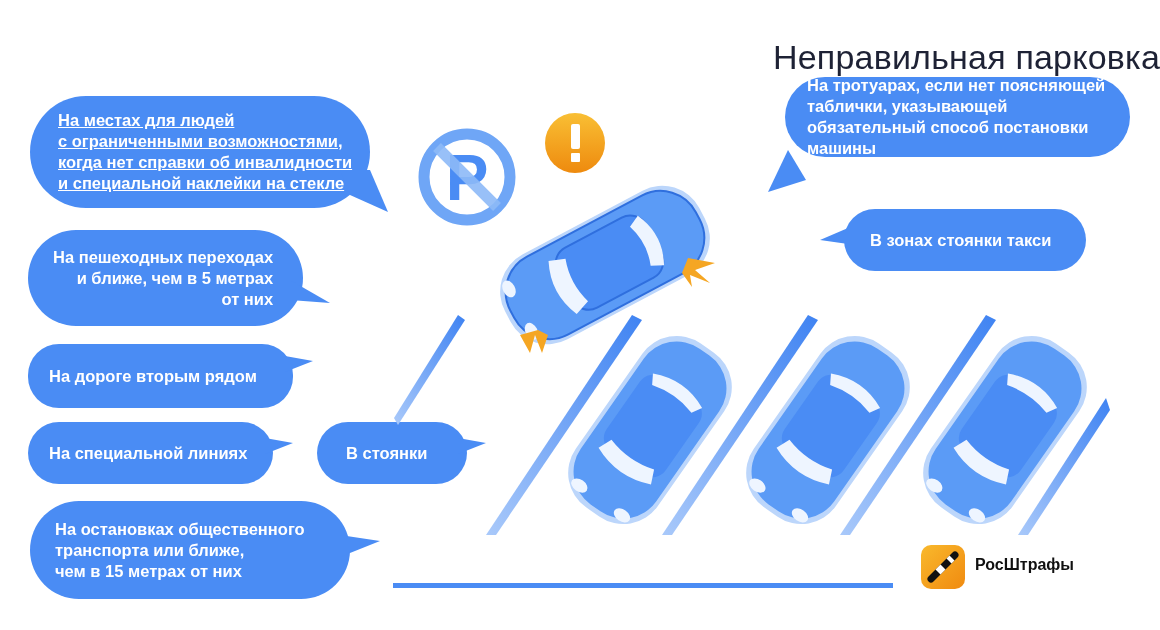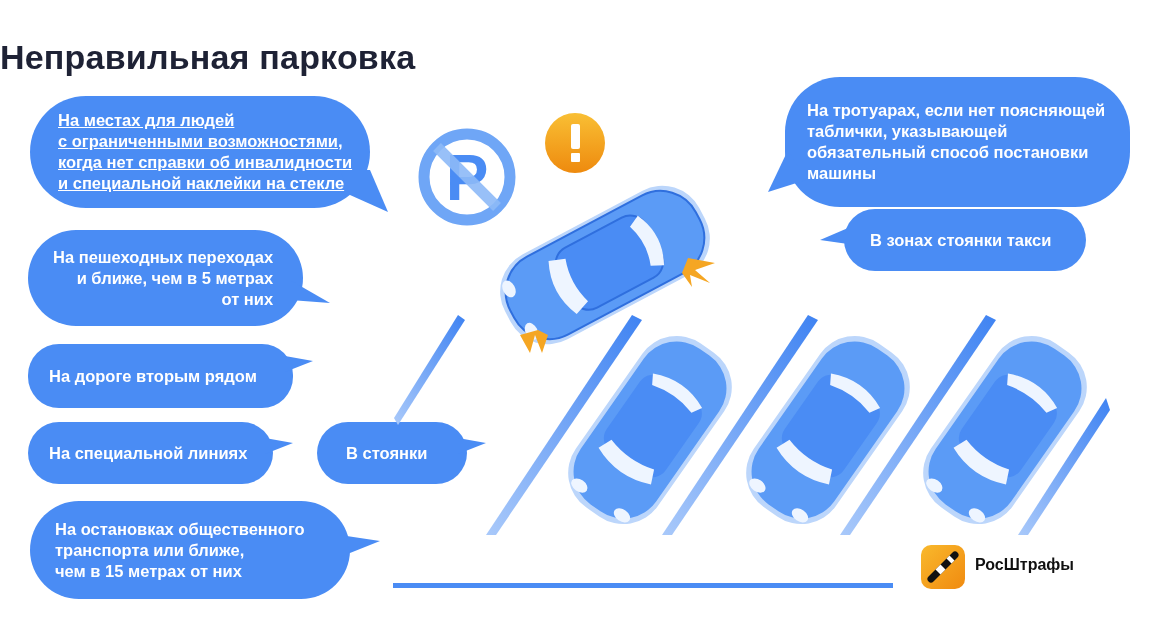--- a/index.html
+++ b/index.html
@@ -1,17 +1,17 @@
 <!DOCTYPE html>
 <html><head>
 <meta charset="utf-8">
 <style>
   html,body{margin:0;padding:0;}
   body{width:1160px;height:630px;background:#ffffff;position:relative;overflow:hidden;font-family:"Liberation Sans","DejaVu Sans",sans-serif;}
-  .title{position:absolute;left:0;width:1160px;top:38px;text-align:left;font-size:34px;font-weight:bold;color:#1e2235;letter-spacing:0.2px;}
+  .title{position:absolute;left:0;width:1160px;top:38px;text-align:right;font-size:34px;font-weight:normal;color:#1e2235;letter-spacing:0.2px;}
   .bubble{position:absolute;background:#4a8cf4;color:#fff;font-weight:bold;font-size:16.5px;line-height:21px;display:flex;align-items:center;box-sizing:border-box;}
   .bubble span{white-space:pre-line;}
   svg{position:absolute;}
   .logo{position:absolute;left:921px;top:545px;width:44px;height:44px;border-radius:10px;background:linear-gradient(135deg,#f9b92c,#f08a10);overflow:hidden;}
   .brand{position:absolute;left:975px;top:556px;font-size:16px;font-weight:bold;color:#111;}
 </style>
 </head>
 <body>
 
 <div class="title">Неправильная парковка</div>
@@ -58,21 +58,21 @@
 
 <div class="bubble" style="left:30px;top:501px;width:320px;height:98px;border-radius:49px;padding-left:25px;">
   <span>На остановках общественного
 транспорта или ближе,
 чем в 15 метрах от них</span>
 </div>
 <svg style="left:340px;top:535px" width="45" height="25">
     <polygon points="0,0 40,6 0,22" fill="#4a8cf4"></polygon>
   </svg>
 
-<div class="bubble" style="left:785px;top:77px;width:345px;height:130px;border-radius:55px;padding-left:22px;">
+<div class="bubble" style="left:785px;top:77px;width:345px;height:80px;border-radius:55px;padding-left:22px;">
   <span>На тротуарах, если нет поясняющей
 таблички, указывающей
 обязательный способ постановки
 машины</span>
 </div>
 <svg style="left:768px;top:150px" width="40" height="45">
     <polygon points="20,0 38,30 0,42" fill="#4a8cf4"></polygon>
   </svg>
 
 <div class="bubble" style="left:844px;top:209px;width:242px;height:62px;border-radius:31px;padding-left:26px;">

